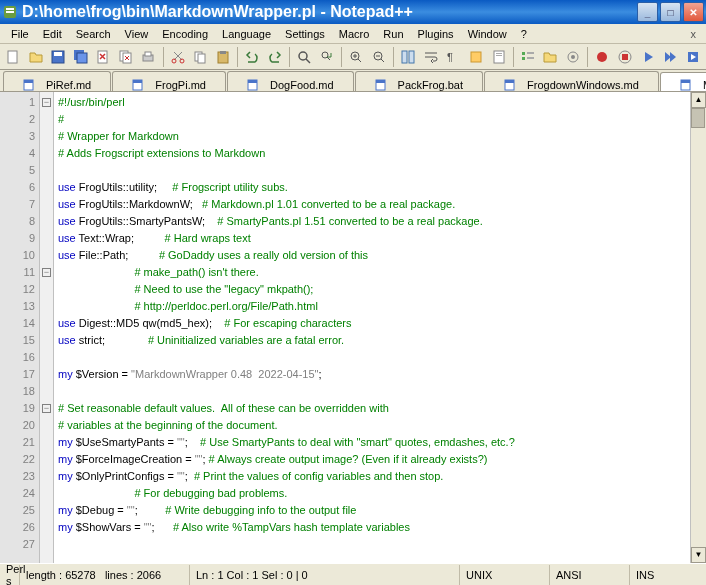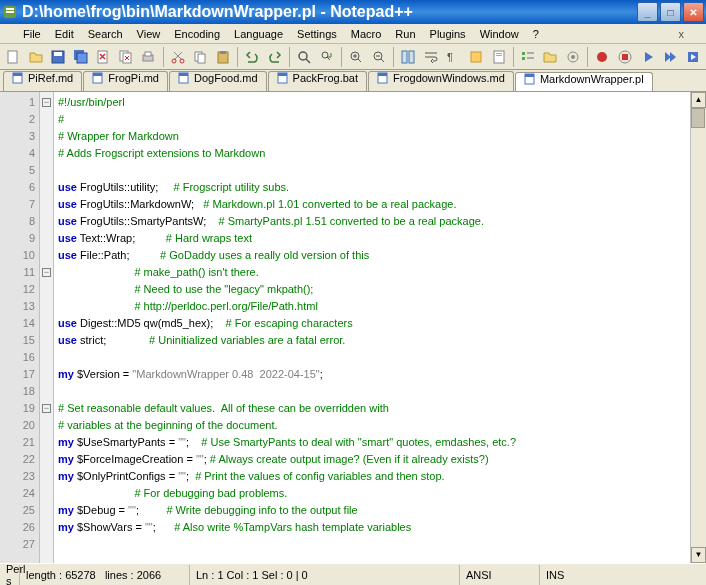--- a/index.html
+++ b/index.html
@@ -2,37 +2,37 @@
 <html><head>
 <meta charset="utf-8">
 <style>
 *{margin:0;padding:0;box-sizing:border-box;font-family:Tahoma,Arial,sans-serif;font-size:11px}
 body{width:706px;height:585px;overflow:hidden;background:#ece9d8}
 .titlebar{height:24px;background:linear-gradient(to bottom,#0a5ac2,#3b8de0,#0a5ac2);display:flex;align-items:center;padding:0 2px;color:#fff}
 .titlebar .icon{width:16px;height:16px;margin-right:4px;display:inline-flex;align-items:center;justify-content:center}
 .titlebar .title{flex:1;font-weight:bold;font-size:16px}
 .winbtn{width:21px;height:20px;background:linear-gradient(to bottom,#d7e4f2,#9bb9dd);border:1px solid #2a5ea6;margin-left:2px;display:flex;align-items:center;justify-content:center;color:#335;font-weight:bold;font-family:Arial;font-size:10px;border-radius:2px}
 .winbtn.close{background:linear-gradient(to bottom,#f3a493,#e1583c);color:#fff}
-.menubar{height:20px;background:#ece9d8;display:flex;align-items:center;padding:0 16px;border-bottom:1px solid #c0bba8}
+.menubar{height:20px;background:#ece9d8;display:flex;align-items:center;padding:0 4px;border-bottom:1px solid #c0bba8}
 .menuitem{padding:2px 7px;cursor:default}
 .menubar .x{margin-left:auto;padding:2px 6px;color:#555}
 .toolbar{height:26px;background:#ece9d8;display:flex;align-items:center;padding:2px 3px;border-bottom:1px solid #9e9a8c;gap:2px}
 .tbtn{width:22px;height:22px;display:flex;align-items:center;justify-content:center;border:1px solid transparent;border-radius:2px}
 .tbtn svg{width:16px;height:16px}
 .tsep{width:1px;height:20px;background:#b0ab98;margin:0 2px}
 .tabbar{height:22px;background:#ece9d8;display:flex;align-items:flex-end;padding:0 3px;border-bottom:1px solid #9e9a8c;overflow:hidden}
-.tab{height:20px;display:flex;align-items:flex-start;padding:0 8px;background:#ece9d8;border:1px solid #9e9a8c;border-bottom:none;margin-right:1px;font-size:11px;gap:4px;white-space:nowrap;border-radius:3px 3px 0 0}
+.tab{height:20px;display:flex;align-items:flex-end;padding:0 19px;background:#ece9d8;border:1px solid #9e9a8c;border-bottom:none;margin-right:1px;font-size:11px;gap:11px;white-space:nowrap;border-radius:3px 3px 0 0}
 .tab .ticon{width:12px;height:12px;display:inline-block}
 .tab.active{background:#fff;border-bottom:1px solid #fff;position:relative;top:1px}
 .editor{height:471px;display:flex;background:#fff;position:relative}
 .gutter{width:40px;background:#e4e4e4;border-right:1px solid #c0c0c0;text-align:right;padding:2px 4px 0 0;color:#808080;font-family:"Courier New",monospace;font-size:12px;line-height:17px}
 .fold{width:14px;background:#f0f0f0;border-right:1px solid #c0c0c0;padding-top:2px;font-family:monospace;font-size:9px;line-height:17px;color:#808080;text-align:center}
 .fold .m{border:1px solid #808080;width:9px;height:9px;margin:4px auto;line-height:7px;font-size:9px}
 .code{flex:1;font-family:"Courier New",monospace;font-size:12px;line-height:17px;padding:2px 0 0 4px;white-space:pre;overflow:hidden}
-.kw{color:#0000c0;font-weight:bold}
+.kw{color:#0000c0;font-weight:normal}
 .cm{color:#008000}
 .str{color:#808080}
 .var{color:#000}
 .vscroll{width:16px;background:#ece9d8;border-left:1px solid #c0c0c0;position:relative}
 .vscroll .arrow{height:16px;background:#ece9d8;border:1px solid #9e9a8c;text-align:center;font-size:8px;line-height:14px}
 .vscroll .thumb{position:absolute;top:16px;width:14px;height:20px;background:#c6c3b3;border:1px solid #9e9a8c;left:0}
 .statusbar{height:22px;background:#ece9d8;border-top:1px solid #fff;display:flex;align-items:center;font-size:11px}
 .statusbar .cell{padding:0 6px;border-right:1px solid #c0bba8;height:20px;display:flex;align-items:center}
 </style>
 </head>
@@ -368,15 +368,16 @@
     <div class="arrow">▲</div>
     <div class="thumb"></div>
     <div class="arrow" style="position:absolute;bottom:0;width:100%">▼</div>
   </div>
 </div>
 
 <div class="statusbar">
   <div class="cell" style="width:20px">Perl s</div>
   <div class="cell" style="width:170px"><span>length : 65278</span>&nbsp;&nbsp;&nbsp;<span>lines : 2066</span></div>
   <div class="cell" style="width:270px">Ln : 1   Col : 1   Sel : 0 | 0</div>
+  <div class="cell" style="width:90px">UNIX</div>
   <div class="cell" style="width:80px">ANSI</div>
   <div class="cell" style="flex:1;border-right:none">INS</div>
 </div>
 
 </body></html>

